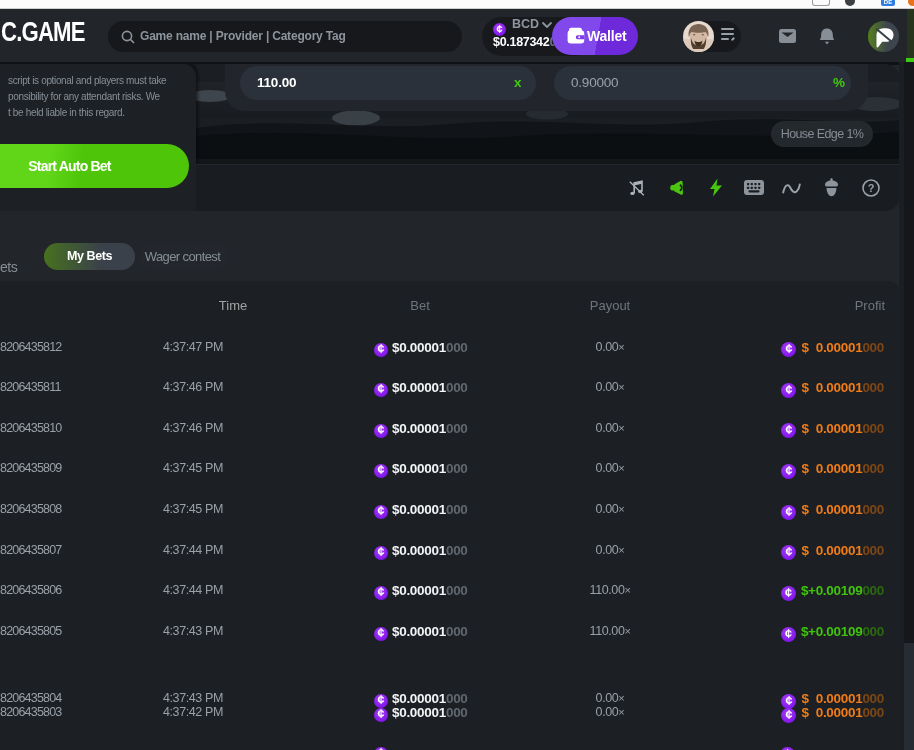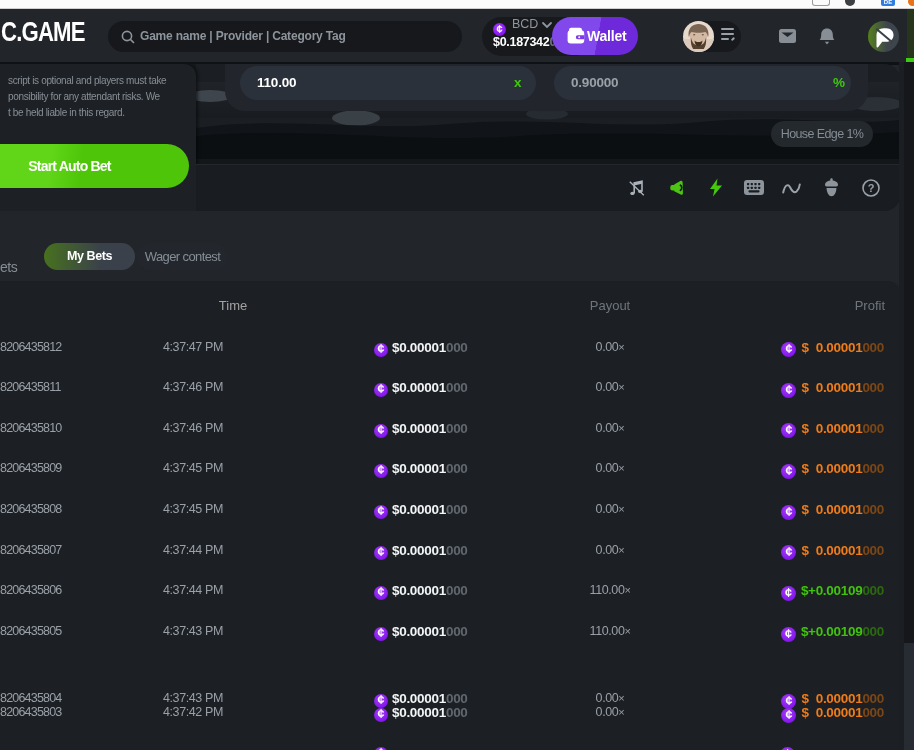--- a/index.html
+++ b/index.html
@@ -91,40 +91,40 @@
   <svg class="abs" style="left:882px;top:115px" width="18" height="18" viewBox="0 0 18 18">
       <circle cx="9" cy="9" r="8" fill="none" stroke="#9aa1a8" stroke-width="1.6"></circle>
       <text x="9" y="12.8" text-anchor="middle" font-family="Liberation Sans" font-size="11" font-weight="bold" fill="#9aa1a8">?</text>
     </svg>
 
   <div class="abs" style="left:245px;top:0;width:643px;height:47px;background:#22262c;border-radius:0 0 20px 20px"></div>
   <div class="abs" style="left:260px;top:2px;width:296px;height:34px;background:#2b313a;border-radius:17px"></div>
   <div class="abs" style="left:277px;top:2px;height:34px;line-height:34px;font-size:13.5px;font-weight:bold;color:#fff;letter-spacing:-.2px">110.00</div>
   <div class="abs" style="left:534px;top:2px;height:34px;line-height:34px;font-size:13.5px;font-weight:bold;color:#3fc80d">x</div>
   <div class="abs" style="left:574px;top:2px;width:297px;height:34px;background:#2b313a;border-radius:17px"></div>
-  <div class="abs" style="left:591px;top:2px;height:34px;line-height:34px;font-size:13.5px;font-weight:bold;color:#9aa1a9;letter-spacing:-.2px">0.90000</div>
+  <div class="abs" style="left:591px;top:2px;height:34px;line-height:34px;font-size:13.5px;font-weight:normal;color:#9aa1a9;letter-spacing:-.2px">0.90000</div>
   <div class="abs" style="left:853px;top:2px;height:34px;line-height:34px;font-size:13.5px;font-weight:bold;color:#3fc80d">%</div>
 
   <div class="abs" style="left:791px;top:56.5px;width:102px;height:26px;border-radius:13px;background:rgba(40,45,50,.85);text-align:center;line-height:26px;font-size:12.5px;letter-spacing:-.6px;color:#848c94">House Edge 1%</div>
 </div>
 
 <div class="abs" style="left:0;top:8px;width:914px;height:54px;background:#22262b">
   <div class="abs" style="left:1px;top:9px;font-size:27px;font-weight:bold;letter-spacing:-1px;color:#fff;transform:scaleX(.82);transform-origin:0 0">C.GAME</div>
 
   <div class="abs" style="left:108px;top:13px;width:354px;height:31px;border-radius:16px;background:#16181c">
     <svg class="abs" style="left:13px;top:9px" width="14" height="14" viewBox="0 0 14 14">
         <circle cx="6" cy="6" r="4.6" fill="none" stroke="#8d949c" stroke-width="1.6"></circle>
         <line x1="9.4" y1="9.4" x2="13" y2="13" stroke="#8d949c" stroke-width="1.6"></line>
       </svg>
     <div class="abs" style="left:32px;top:0;height:31px;line-height:31px;font-size:12px;letter-spacing:-.2px;font-weight:600;color:#8d949c">Game name | Provider | Category Tag</div>
   </div>
 
   <div class="abs" style="left:482px;top:9px;width:112px;height:39px;border-radius:20px;background:#17191d"></div>
   <div class="abs coin" style="left:493px;top:15px;width:13px;height:13px;line-height:12.5px;font-size:11px">¢</div>
-  <div class="abs" style="left:512px;top:9px;height:14px;line-height:14px;font-size:12.5px;font-weight:normal;color:#8f969e">BCD</div>
+  <div class="abs" style="left:512px;top:9px;height:14px;line-height:14px;font-size:12.5px;font-weight:bold;color:#8f969e">BCD</div>
   <svg class="abs" style="left:541px;top:13px" width="12" height="8" viewBox="0 0 12 8">
       <path d="M2 2l4 4 4-4" fill="none" stroke="#8f969e" stroke-width="1.8" stroke-linecap="round"></path>
     </svg>
   <div class="abs" style="left:493px;top:27px;height:14px;line-height:14px;font-size:12.5px;letter-spacing:-.3px;font-weight:bold;color:#fff">$0.187342<span style="color:#6d747c">00</span></div>
 
   <div class="abs" style="left:552px;top:9px;width:86px;height:38px;border-radius:19px;background:linear-gradient(100deg,#8148ec 53%,#6e29da 53.5%)">
     <svg class="abs" style="left:15px;top:10px" width="18" height="17" viewBox="0 0 18 17">
         <rect x="2" y="0.8" width="13" height="5" rx="2.2" fill="#fff"></rect>
         <rect x="0.6" y="3.2" width="16.6" height="13.2" rx="3.2" fill="#fff"></rect>
         <path d="M10.8 8.2h6.4v4h-6.4a2 2 0 010-4z" fill="#7d3be8"></path>
@@ -183,20 +183,21 @@
 
 <div class="abs" style="left:0;top:243px;width:914px;height:28px">
   <div class="abs" style="left:0;top:11px;height:27px;line-height:27px;font-size:14px;letter-spacing:-.5px;color:#858d95">ets</div>
   <div class="abs" style="left:44px;top:0;width:91px;height:27px;border-radius:14px;background:linear-gradient(90deg,#47711e,#3a414a 62%);text-align:center;line-height:27px;font-size:12.5px;letter-spacing:-.4px;font-weight:bold;color:#fff">My Bets</div>
   <div class="abs" style="left:137px;top:0;width:91px;height:27px;border-radius:14px;background:#23272d;text-align:center;line-height:27px;font-size:13px;letter-spacing:-.6px;color:#858d95">Wager contest</div>
 </div>
 
 <div class="abs" style="left:-20px;top:281px;width:920px;height:469px;border-radius:12px 12px 0 0;background:#1c1f23;overflow:hidden"></div>
 <div class="abs" style="left:0;top:286px;width:914px;height:40px">
   <div class="abs" style="left:163px;top:0;width:140px;height:40px;line-height:40px;text-align:center;font-size:13px;color:#a3a3a3">Time</div>
+  <div class="abs" style="left:370px;top:0;width:100px;height:40px;line-height:40px;text-align:center;font-size:13px;color:#6e757d">Bet</div>
   <div class="abs" style="left:555px;top:0;width:110px;height:40px;line-height:40px;text-align:center;font-size:13px;color:#6e757d">Payout</div>
   <div class="abs" style="right:29px;top:0;height:40px;line-height:40px;font-size:13px;color:#6e757d">Profit</div>
 </div>
 <div class="row loss" style="top:326.5px">
   <div class="rid">8206435812</div>
   <div class="rtime">4:37:47 PM</div>
   <div class="rbet"><span class="coin">¢</span>$0.00001<span class="dim">000</span></div>
   <div class="rpay">0.00<span style="font-size:11px">×</span></div>
   <div class="rprofit"><span class="coin">¢</span><span class="pv"><span class="doll">$</span>0.00001</span><span class="pd">000</span></div>
 </div>

